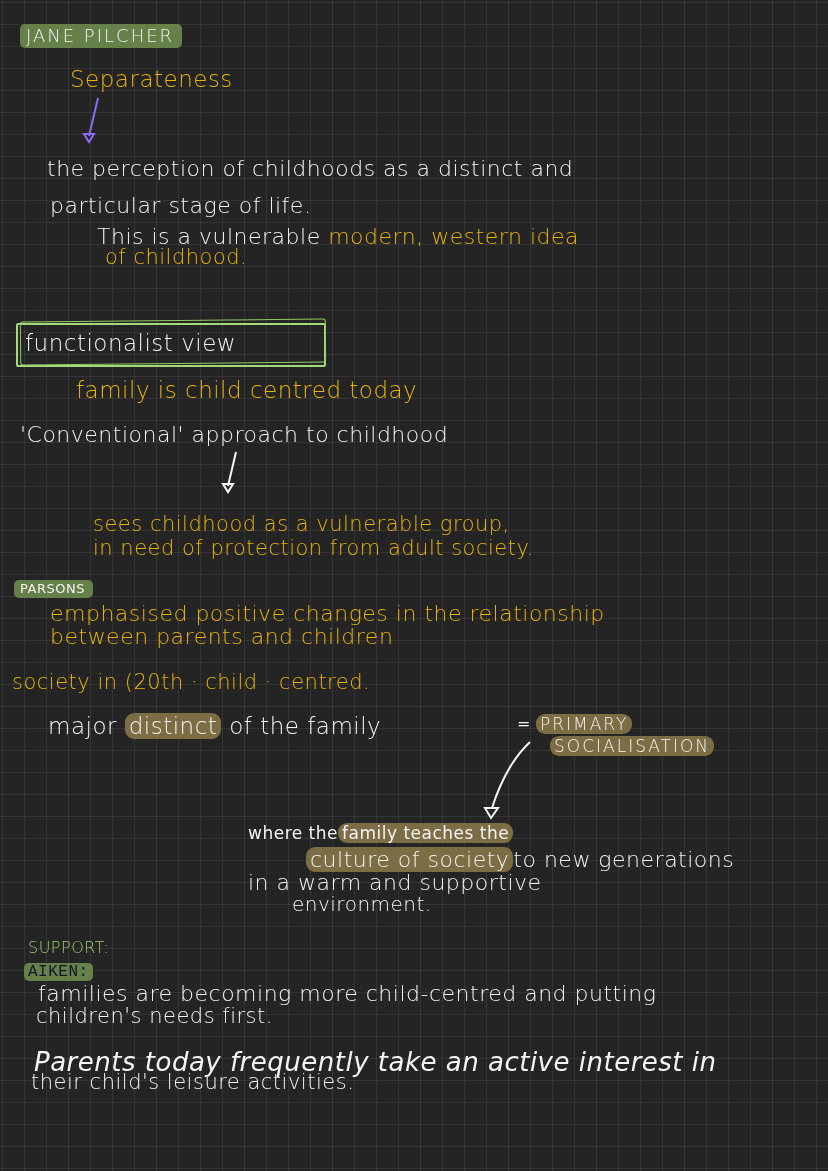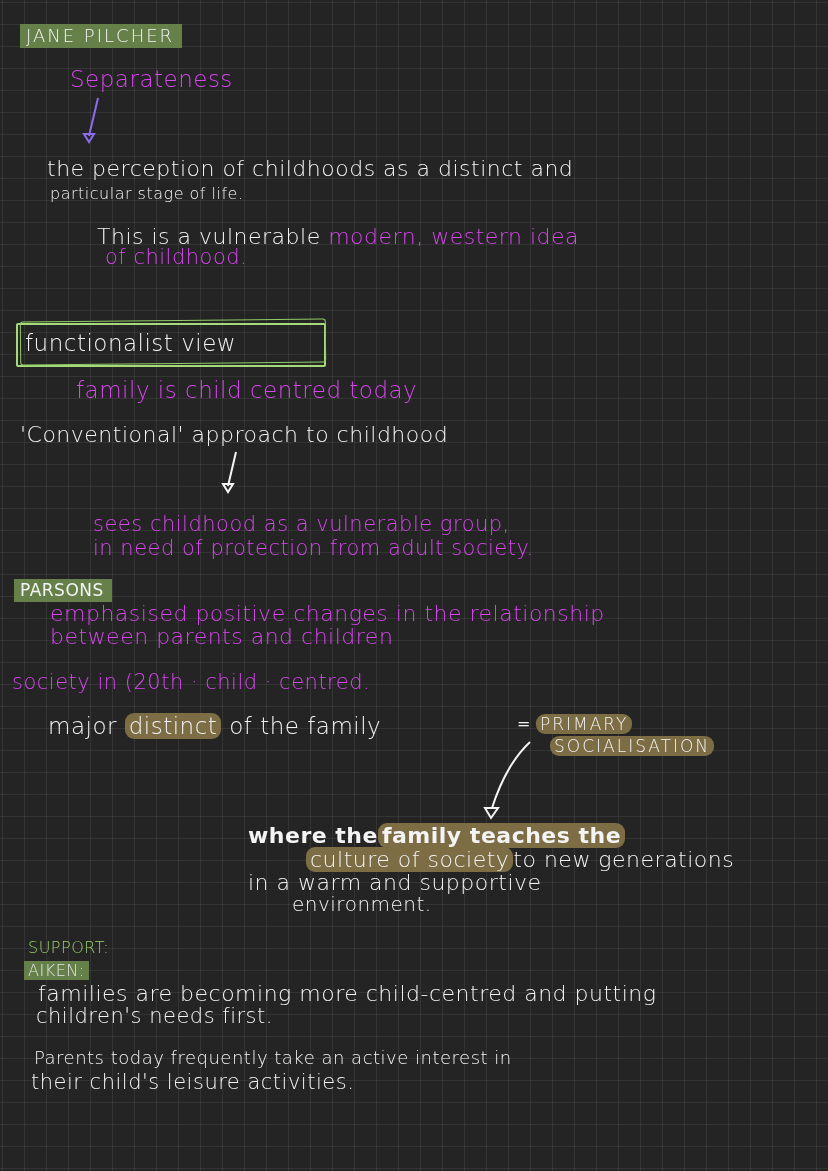--- a/index.html
+++ b/index.html
@@ -9,23 +9,23 @@
     background-image:
       linear-gradient(to right, rgba(255,255,255,0.075) 1px, transparent 1px),
       linear-gradient(to bottom, rgba(255,255,255,0.075) 1px, transparent 1px);
     background-size: 22px 22px;
     background-position: 2px 2px;
     font-family: "DejaVu Sans", sans-serif;
     color: #f2f2f2;
   }
   .t { position: absolute; white-space: nowrap; line-height: 1; letter-spacing: 0.5px; }
   .w { color: #f4f4f4; }
-  .p { color: #d946ef; }
+  .p { color: #eab308; }
   .g { color: #9ad26a; }
-  .hl-green { background: #66804a; border-radius: 0; padding: 1px 8px 2px 6px; }
+  .hl-green { background: #66804a; border-radius: 5px; padding: 1px 8px 2px 6px; }
   .hl-tan { background: #7d6d45; border-radius: 9px; padding: 0 4px; }
   .caps { letter-spacing: 2px; font-weight: 300; }
   .box {
     position: absolute; left: 16px; top: 323px; width: 306px; height: 40px;
     border: 2px solid #a5d97a; border-radius: 2px;
     box-shadow: 3px -2px 0 -0px transparent;
   }
   .box2 {
     position: absolute; left: 20px; top: 320px; width: 304px; height: 42px;
     border: 1.5px solid #8fcc62; border-radius: 3px; transform: rotate(-0.6deg);
@@ -40,21 +40,21 @@
 </div>
 
 <div class="t p" style="left:70px; top:68px; font-size:23px; font-weight:300;">Separateness</div>
 
 <svg class="arrow" style="left:80px; top:96px;" width="30" height="50">
   <line x1="18" y1="2" x2="9" y2="40" stroke="#8b6cf0" stroke-width="2"></line>
   <polygon points="4,38 14,38 9,46" fill="none" stroke="#8b6cf0" stroke-width="2"></polygon>
 </svg>
 
 <div class="t w" style="left:47px; top:158px; font-size:22px; font-weight:300;">the perception of childhoods as a distinct and</div>
-<div class="t w" style="left:50px; top:186px; font-size:16px; font-weight:300;">particular  stage of life.</div>
+<div class="t w" style="left:50px; top:195px; font-size:22px; font-weight:300;">particular  stage of life.</div>
 
 <div class="t" style="left:97px; top:226px; font-size:22px; font-weight:300;">
   <span class="w">This is a vulnerable</span>
   <span class="p">modern, western idea</span>
 </div>
 <div class="t p" style="left:105px; top:247px; font-size:21px; font-weight:300;">of childhood.</div>
 
 <div class="box"></div>
 <div class="box2"></div>
 <div class="t w" style="left:25px; top:332px; font-size:23px; font-weight:300;">functionalist view</div>
@@ -64,21 +64,21 @@
 <div class="t w" style="left:20px; top:424px; font-size:22px; font-weight:300;">'Conventional' approach to childhood</div>
 
 <svg class="arrow" style="left:218px; top:450px;" width="30" height="48">
   <line x1="18" y1="2" x2="10" y2="36" stroke="#f4f4f4" stroke-width="2"></line>
   <polygon points="5,34 15,34 10,42" fill="none" stroke="#f4f4f4" stroke-width="2"></polygon>
 </svg>
 
 <div class="t p" style="left:93px; top:514px; font-size:21px; font-weight:300;">sees childhood as a vulnerable group,</div>
 <div class="t p" style="left:93px; top:538px; font-size:21px; font-weight:300;">in need of protection  from adult society.</div>
 
-<div class="t w" style="left:14px; top:582px; font-size:17px;">
+<div class="t w" style="left:14px; top:582px; font-size:13px;">
   <span class="hl-green">PARSONS</span>
 </div>
 
 <div class="t p" style="left:50px; top:603px; font-size:22px; font-weight:300;">emphasised positive changes  in the relationship</div>
 <div class="t p" style="left:50px; top:626px; font-size:22px; font-weight:300;">between  parents  and  children</div>
 
 <div class="t p" style="left:12px; top:672px; font-size:21px; font-weight:300;">society in (20th · child · centred.</div>
 
 <div class="t w" style="left:48px; top:715px; font-size:23px; font-weight:300;">
   <span>major</span>
@@ -91,31 +91,31 @@
 </div>
 <div class="t w caps" style="left:550px; top:738px; font-size:17px;">
   <span class="hl-tan">SOCIALISATION</span>
 </div>
 
 <svg class="arrow" style="left:478px; top:738px;" width="60" height="85">
   <path d="M52,4 C35,20 22,45 14,70" stroke="#f4f4f4" stroke-width="2" fill="none"></path>
   <polygon points="7,70 20,70 13,80" fill="none" stroke="#f4f4f4" stroke-width="2"></polygon>
 </svg>
 
-<div class="t w" style="left:248px; top:825px; font-size:22px; font-weight:700;">
+<div class="t w" style="left:248px; top:825px; font-size:17px; font-weight:400;">
   <span>where the</span><span class="hl-tan">family teaches the</span>
 </div>
 <div class="t w" style="left:258px; top:849px; font-size:22px; font-weight:300;margin-left:48px;">
   <span class="hl-tan">culture of  society</span><span>to new generations</span>
 </div>
 <div class="t w" style="left:248px; top:872px; font-size:22px; font-weight:300;">in a warm and supportive</div>
 <div class="t w" style="left:292px; top:894px; font-size:20px; font-weight:300;">environment.</div>
 
 <div class="t g" style="left:28px; top:940px; font-size:16px; font-weight:300;">SUPPORT:</div>
 <div class="t g" style="left:24px; top:963px; font-size:16px; font-weight:300;">
-  <span class="hl-green" style="color:#e5e5e5; padding:0 4px;">AIKEN:</span>
+  <span class="hl-green" style="color:#0f172a; padding:0 4px;font-family:Liberation Mono, monospace;">AIKEN:</span>
 </div>
 
 <div class="t w" style="left:38px; top:983px; font-size:22px; font-weight:300;">families are becoming  more child-centred  and putting</div>
 <div class="t w" style="left:36px; top:1006px; font-size:21px; font-weight:300;">children's needs first.</div>
 
-<div class="t w" style="left:34px; top:1049px; font-size:18px; font-weight:300;">Parents today frequently take an active  interest in</div>
+<div class="t w" style="left:34px; top:1049px; font-size:26px; font-weight:300;font-style:italic;">Parents today frequently take an active  interest in</div>
 <div class="t w" style="left:31px; top:1072px; font-size:21px; font-weight:300;">their child's   leisure  activities.</div>
 
 </body></html>

